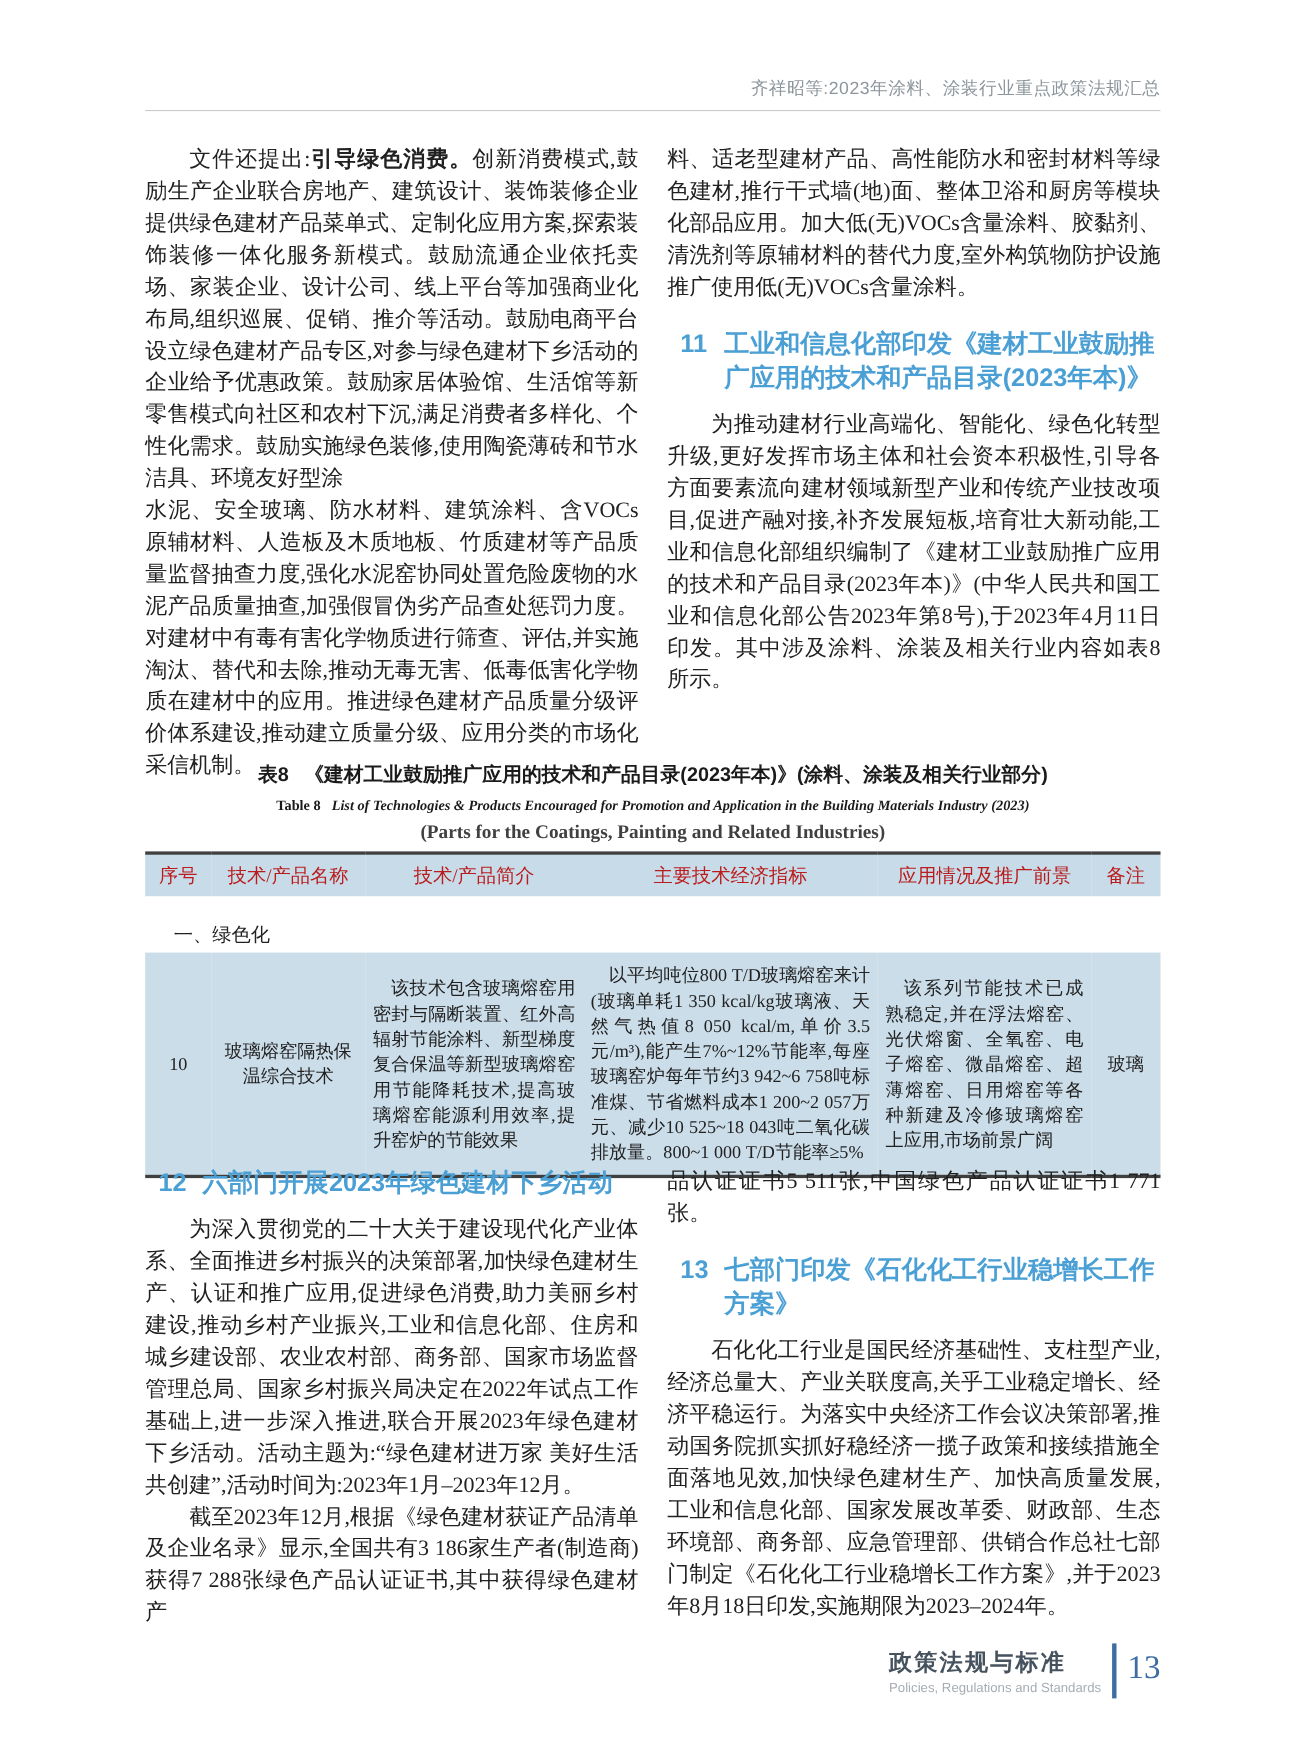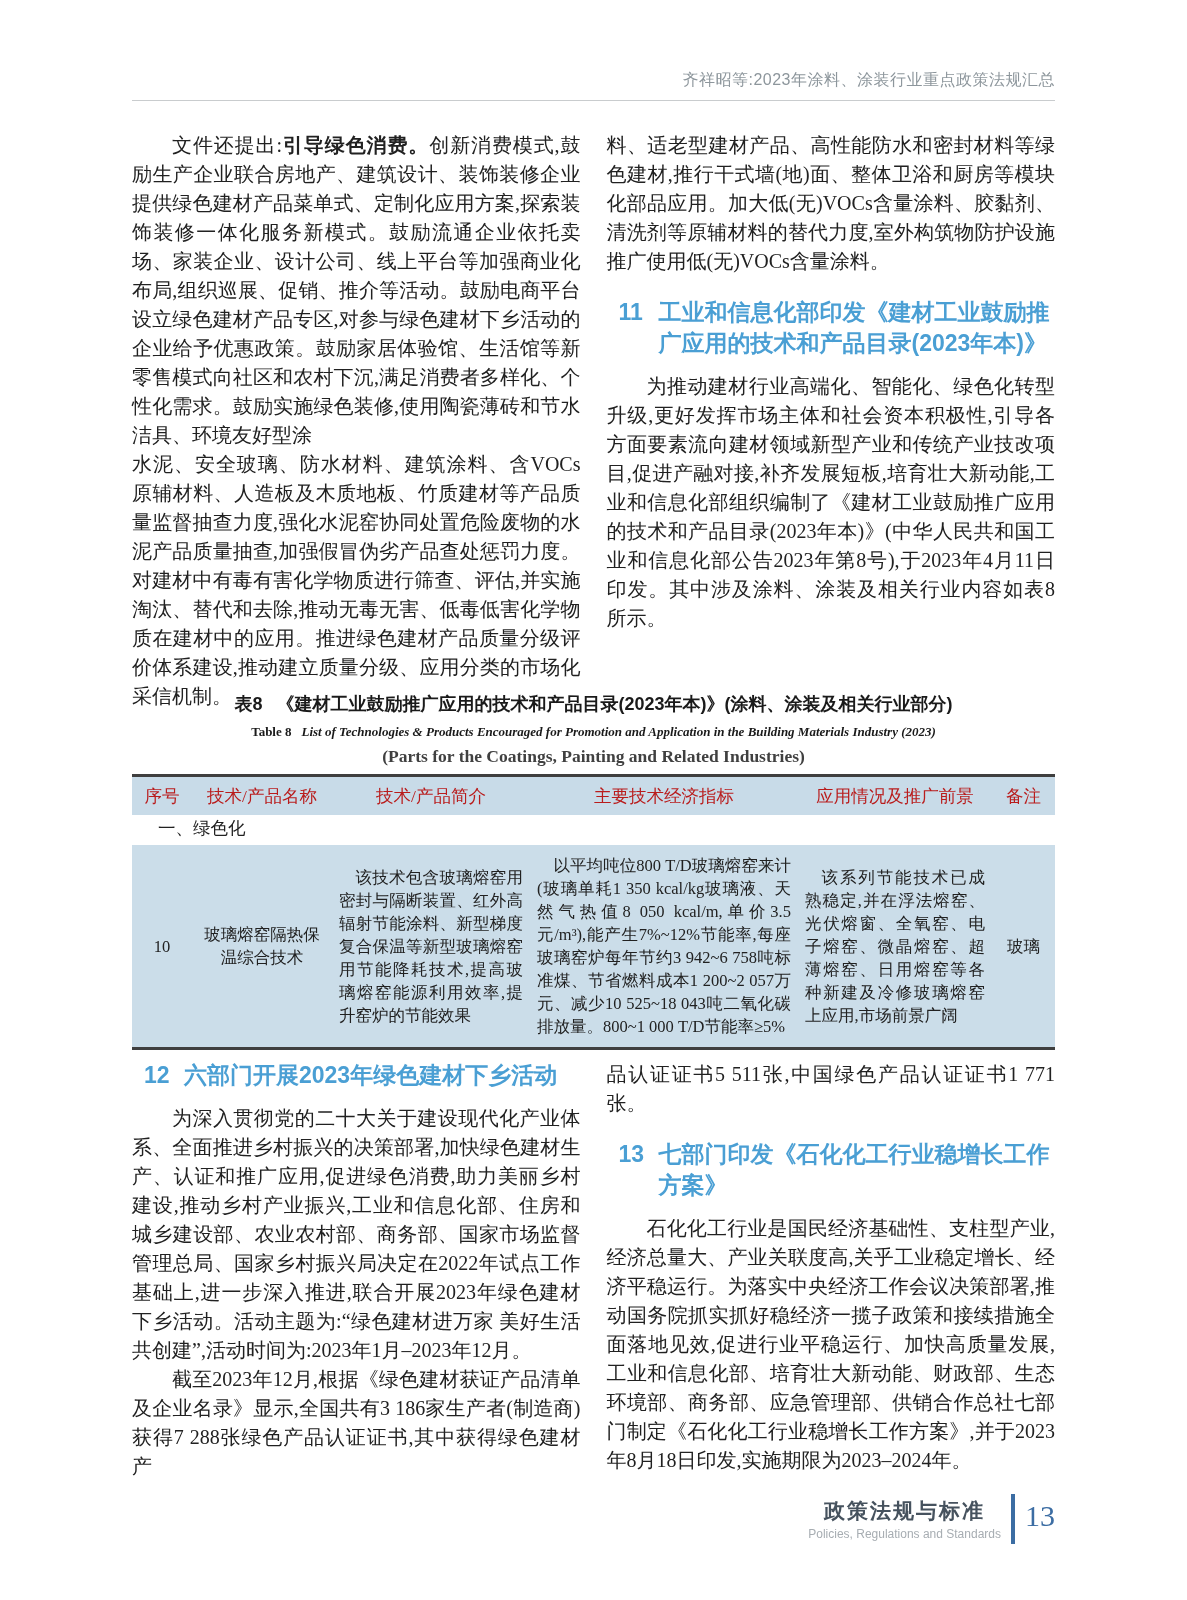--- a/index.html
+++ b/index.html
@@ -53,36 +53,36 @@
   .cap-en2 { text-align:center; font-size:17.5px; line-height:24px; font-weight:bold; color:#404040; }
   table.t8 {
     width:100%; margin-top:6px; border-collapse:collapse; table-layout:fixed;
     border-top:3px solid #3f3f3f; border-bottom:3px solid #3f3f3f;
   }
   table.t8 th {
     background:#c8dbe8; font-weight:normal; font-size:17.5px;
     padding:7px 2px; text-align:center; color:#b91c1c;
   }
   table.t8 tr.group td {
-    background:#ffffff; font-size:17.5px; padding:1px 0 5px 26px; text-align:left;
+    background:#ffffff; font-size:17.5px; padding:22px 0 5px 26px; text-align:left;
   }
   table.t8 tr.data td {
     background:#cbdde9; font-size:16.5px; line-height:23px;
     padding:9px 7px; vertical-align:middle; text-align:justify; text-justify:inter-ideograph;
   }
   td.c-no  { text-align:center !important; }
   td.c-name{ text-align:center !important; }
   td.c-rem { text-align:center !important; }
   td.c-intro, td.c-ind, td.c-app { text-indent:1em; }
   
   .footer {
     position:absolute; top:1494px; right:132px;
     display:flex; align-items:center; gap:10px;
   }
-  .f-titles { text-align:center; font-family:"Liberation Sans","DejaVu Sans",sans-serif; }
+  .f-titles { text-align:left; font-family:"Liberation Sans","DejaVu Sans",sans-serif; }
   .f-zh { font-size:21px; font-weight:bold; color:#46525e; letter-spacing:2px; }
   .f-en { font-size:12px; color:#a7adb2; margin-top:2px; }
   .f-bar { width:4px; height:50px; background:#3c6da3; }
   .f-num { font-size:30px; color:#3c6da3; font-family:"Liberation Serif","DejaVu Serif",serif; padding-bottom:6px; }
 </style>
 </head>
 <body>
 
 <div class="page">
 
@@ -156,21 +156,21 @@
       </h2>
       <p class="body indent">为深入贯彻党的二十大关于建设现代化产业体系、全面推进乡村振兴的决策部署,加快绿色建材生产、认证和推广应用,促进绿色消费,助力美丽乡村建设,推动乡村产业振兴,工业和信息化部、住房和城乡建设部、农业农村部、商务部、国家市场监督管理总局、国家乡村振兴局决定在2022年试点工作基础上,进一步深入推进,联合开展2023年绿色建材下乡活动。活动主题为:“绿色建材进万家 美好生活共创建”,活动时间为:2023年1月–2023年12月。</p>
       <p class="body indent">截至2023年12月,根据《绿色建材获证产品清单及企业名录》显示,全国共有3 186家生产者(制造商)获得7 288张绿色产品认证证书,其中获得绿色建材产</p>
     </div>
     <div class="col">
       <p class="body no-indent">品认证证书5 511张,中国绿色产品认证证书1 771张。</p>
       <h2 class="sec">
         <span class="num">13</span>
         <span class="txt">七部门印发《石化化工行业稳增长工作方案》</span>
       </h2>
-      <p class="body indent">石化化工行业是国民经济基础性、支柱型产业,经济总量大、产业关联度高,关乎工业稳定增长、经济平稳运行。为落实中央经济工作会议决策部署,推动国务院抓实抓好稳经济一揽子政策和接续措施全面落地见效,促进行业平稳运行、加快高质量发展,工业和信息化部、培育壮大新动能、财政部、生态环境部、商务部、应急管理部、供销合作总社七部门制定《石化化工行业稳增长工作方案》,并于2023年8月18日印发,实施期限为2023–2024年。</p>
+      <p class="body indent">石化化工行业是国民经济基础性、支柱型产业,经济总量大、产业关联度高,关乎工业稳定增长、经济平稳运行。为落实中央经济工作会议决策部署,推动国务院抓实抓好稳经济一揽子政策和接续措施全面落地见效,加快绿色建材生产、加快高质量发展,工业和信息化部、国家发展改革委、财政部、生态环境部、商务部、应急管理部、供销合作总社七部门制定《石化化工行业稳增长工作方案》,并于2023年8月18日印发,实施期限为2023–2024年。</p>
     </div>
   </div>
 
   <div class="footer">
     <div class="f-titles">
       <div class="f-zh">政策法规与标准</div>
       <div class="f-en">Policies, Regulations and Standards</div>
     </div>
     <div class="f-bar"></div>
     <div class="f-num">13</div>

